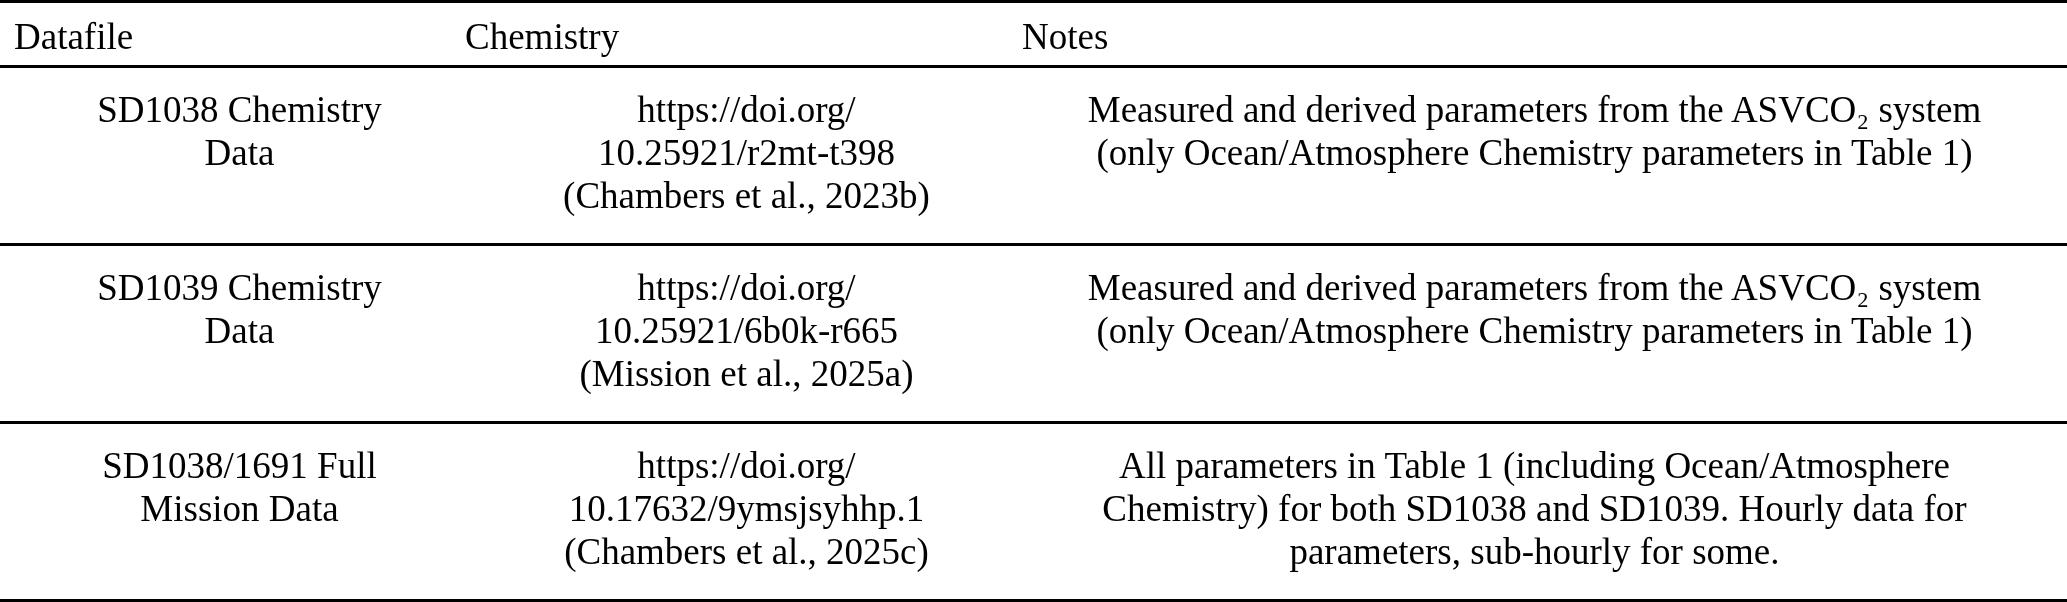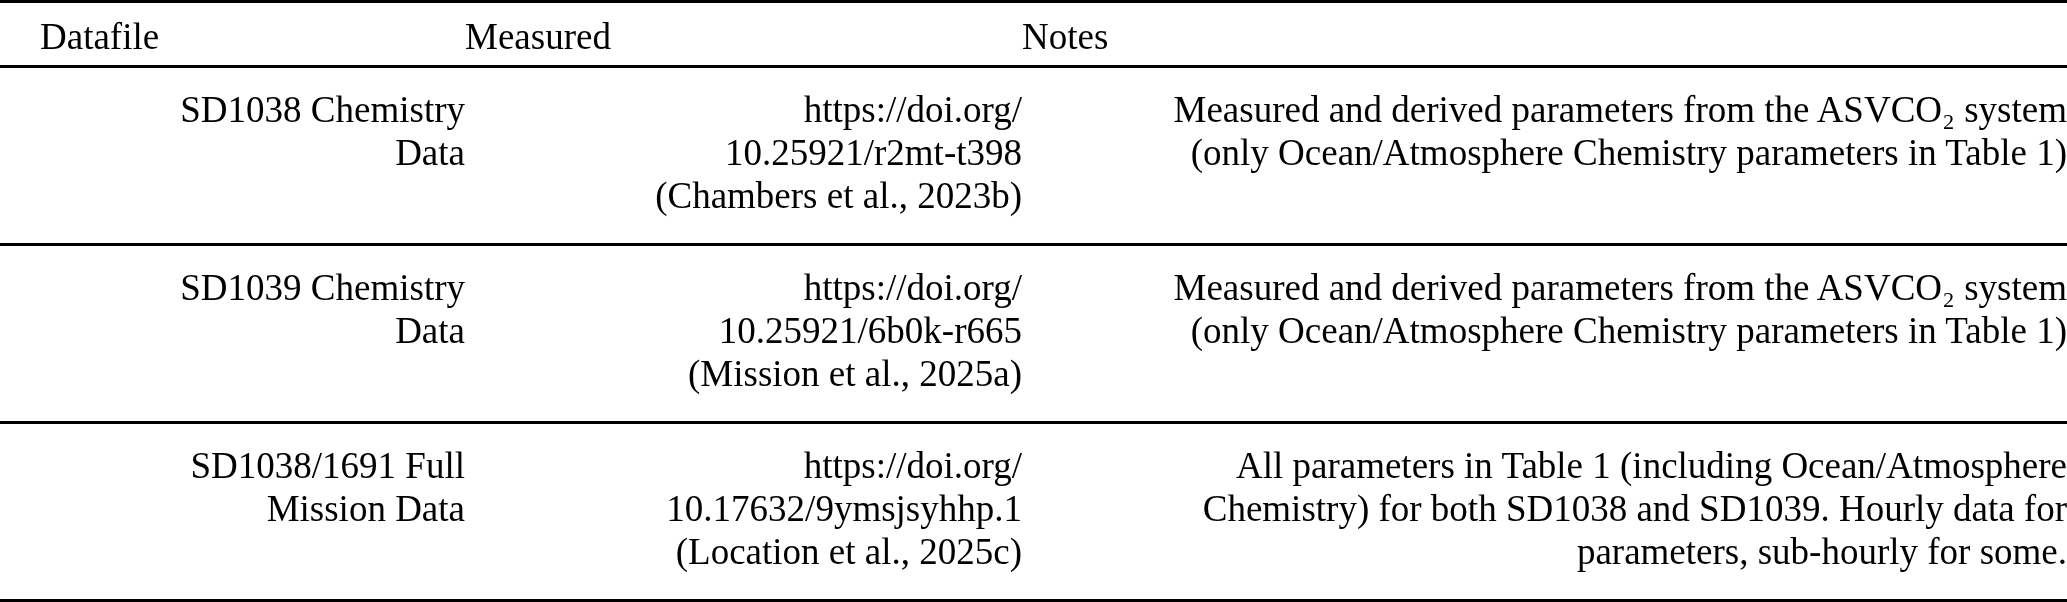--- a/index.html
+++ b/index.html
@@ -34,43 +34,43 @@
     text-align: left;
     vertical-align: top;
     padding: 12px 0 7px 0;
     border-bottom: 3px solid #000000;
   }
   tbody tr {
     border-top: 3px solid #000000;
   }
   tbody td {
     vertical-align: top;
-    text-align: right;
+    text-align: center;
     padding: 20px 0 26px 0;
   }
-  th:first-child, td:first-child { padding-left: 40px; }
-  td:last-child, th:last-child { }
+  th:first-child, td:first-child { padding-left: 14px; }
+  td:last-child, th:last-child { padding-right: 20px; }
 
   .pre { white-space: pre-line; }
   .block { display: block; margin-left: 6px; }
 </style>
 </head>
 <body>
 
 <div class="page">
   <table class="datatable">
     <colgroup>
       <col class="c1">
       <col class="c2">
       <col class="c3">
     </colgroup>
     <thead>
       <tr>
         <th>Datafile</th>
-        <th>Measured</th>
+        <th>Chemistry</th>
         <th>Notes</th>
       </tr>
     </thead>
     <tbody>
       <tr>
         <td>
           <span class="pre">SD1038 Chemistry
 Data</span>
         </td>
         <td>
@@ -99,21 +99,21 @@
         </td>
       </tr>
       <tr>
         <td>
           <span class="pre">SD1038/1691 Full
 Mission Data</span>
         </td>
         <td>
           <span class="pre block">https://doi.org/
 10.17632/9ymsjsyhhp.1</span>
-          <span class="block">(Location et al., 2025c)</span>
+          <span class="block">(Chambers et al., 2025c)</span>
         </td>
         <td>
           <span class="pre">All parameters in Table 1 (including Ocean/Atmosphere
 Chemistry) for both SD1038 and SD1039. Hourly data for
 parameters, sub-hourly for some.</span>
         </td>
       </tr>
     </tbody>
   </table>
 </div>

